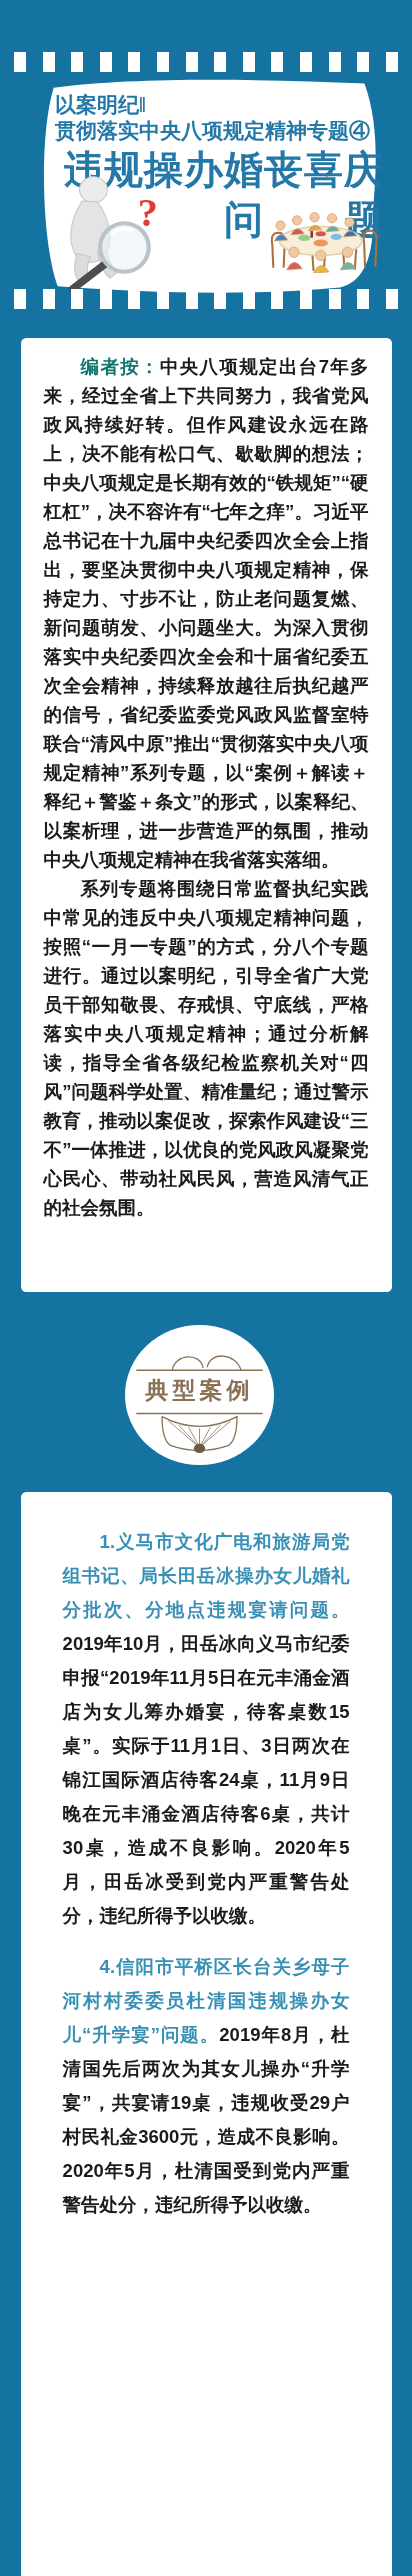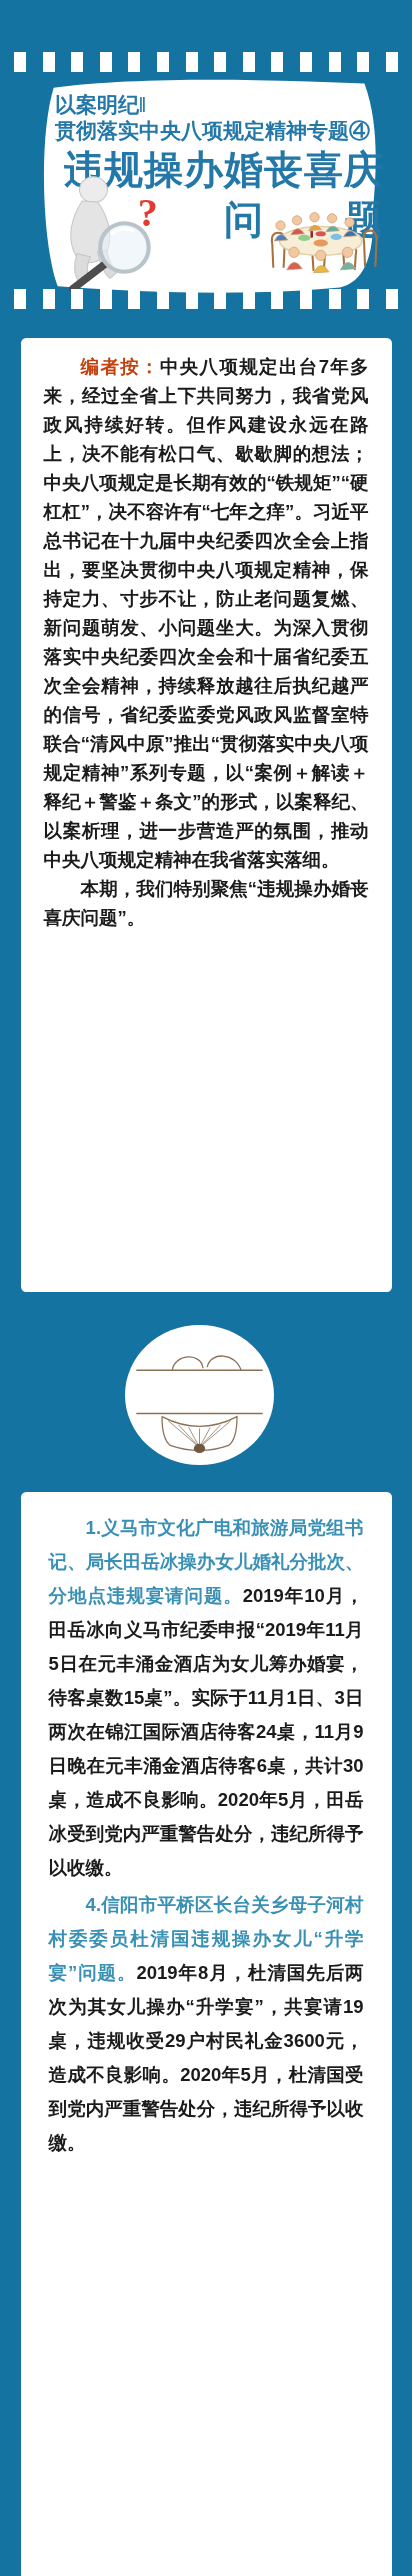--- a/index.html
+++ b/index.html
@@ -33,24 +33,24 @@
   #magnifier-figure{left:15.5px;top:96px;}
   #banquet{left:233px;top:137px;}
 
   
   .panel{position:absolute;left:20.6px;width:371px;background:#ffffff;border-radius:5.2px;
          box-sizing:border-box;overflow:hidden;color:#1b1b1b;font-weight:bold;
          text-align:justify;}
   #note-box{top:338px;height:954px;padding:14px 23px 20.6px 23px;
             font-size:18.5px;line-height:29px;}
   #note-box p{margin:0;text-indent:2em;}
-  .note-label{color:#c2410c;}
+  .note-label{color:#0f766e;}
   #case-box{top:1492px;height:1694px;padding:15.5px 25px 20.6px 25px;
             font-size:18.5px;line-height:34px;}
-  #case-box p{margin:3px;text-indent:2em;}
+  #case-box p{margin:17px;text-indent:2em;}
   .case-title{color:#3990b5;}
 
   
   #badge{position:absolute;left:125px;top:1325px;width:149px;height:140px;
          background:#ffffff;border-radius:50%;}
   #badge .badge-title{position:absolute;left:0;top:50px;width:100%;text-align:center;
          color:#8a7156;font-size:23px;font-weight:bold;letter-spacing:4.1px;
          font-family:"Liberation Serif","DejaVu Serif",serif;}
   #badge svg{position:absolute;left:0;top:0;}
 </style>
@@ -144,35 +144,36 @@
     <i></i>
     <i></i>
     <i></i>
     <i></i>
     <i></i>
     <i></i>
   </div>
 
 <div class="panel" id="note-box">
   <p><span class="note-label">编者按：</span><span>中央八项规定出台7年多来，经过全省上下共同努力，我省党风政风持续好转。但作风建设永远在路上，决不能有松口气、歇歇脚的想法；中央八项规定是长期有效的“铁规矩”“硬杠杠”，决不容许有“七年之痒”。习近平总书记在十九届中央纪委四次全会上指出，要坚决贯彻中央八项规定精神，保持定力、寸步不让，防止老问题复燃、新问题萌发、小问题坐大。为深入贯彻落实中央纪委四次全会和十届省纪委五次全会精神，持续释放越往后执纪越严的信号，省纪委监委党风政风监督室特联合“清风中原”推出“贯彻落实中央八项规定精神”系列专题，以“案例＋解读＋释纪＋警鉴＋条文”的形式，以案释纪、以案析理，进一步营造严的氛围，推动中央八项规定精神在我省落实落细。</span></p>
-  <p>本期，我们特别聚焦“违规操办婚丧喜庆问题”。</p>
+  <p>系列专题将围绕日常监督执纪实践中常见的违反中央八项规定精神问题，按照“一月一专题”的方式，分八个专题进行。通过以案明纪，引导全省广大党员干部知敬畏、存戒惧、守底线，严格落实中央八项规定精神；通过分析解读，指导全省各级纪检监察机关对“四风”问题科学处置、精准量纪；通过警示教育，推动以案促改，探索作风建设“三不”一体推进，以优良的党风政风凝聚党心民心、带动社风民风，营造风清气正的社会氛围。</p>
 </div>
 
 <div id="badge">
   <svg width="149" height="140" viewBox="0 0 290 272">
     <g stroke="#8a7156" fill="none">
       <line x1="22" y1="88" x2="268" y2="88" stroke-width="3"></line>
       <line x1="22" y1="172" x2="268" y2="172" stroke-width="3"></line>
       <path d="M92 88 C 96 56 148 52 152 84" stroke-width="2.5"></path>
       <path d="M160 82 C 166 50 216 54 226 88" stroke-width="2.5"></path>
       <path d="M72 178 Q145 216 218 178 Q218 222 202 234 Q145 254 88 234 Q72 222 72 178" stroke-width="2.5"></path>
       <path d="M145 238 L84 186 M145 238 L104 194 M145 238 L124 199 M145 238 L145 201 M145 238 L166 199 M145 238 L186 194 M145 238 L206 186" stroke-width="1.5"></path>
     </g>
     <ellipse cx="145" cy="240" rx="11" ry="9" fill="#6e5a42"></ellipse>
   </svg>
+  <div class="badge-title">典型案例</div>
 </div>
 
 <div class="panel" id="case-box">
   <p><span class="case-title">1.义马市文化广电和旅游局党组书记、局长田岳冰操办女儿婚礼分批次、分地点违规宴请问题。</span><span>2019年10月，田岳冰向义马市纪委申报“2019年11月5日在元丰涌金酒店为女儿筹办婚宴，待客桌数15桌”。实际于11月1日、3日两次在锦江国际酒店待客24桌，11月9日晚在元丰涌金酒店待客6桌，共计30桌，造成不良影响。2020年5月，田岳冰受到党内严重警告处分，违纪所得予以收缴。</span></p>
   <p><span class="case-title">4.信阳市平桥区长台关乡母子河村村委委员杜清国违规操办女儿“升学宴”问题。</span><span>2019年8月，杜清国先后两次为其女儿操办“升学宴”，共宴请19桌，违规收受29户村民礼金3600元，造成不良影响。2020年5月，杜清国受到党内严重警告处分，违纪所得予以收缴。</span></p>
 
 </div>
 
 
 </body></html>

